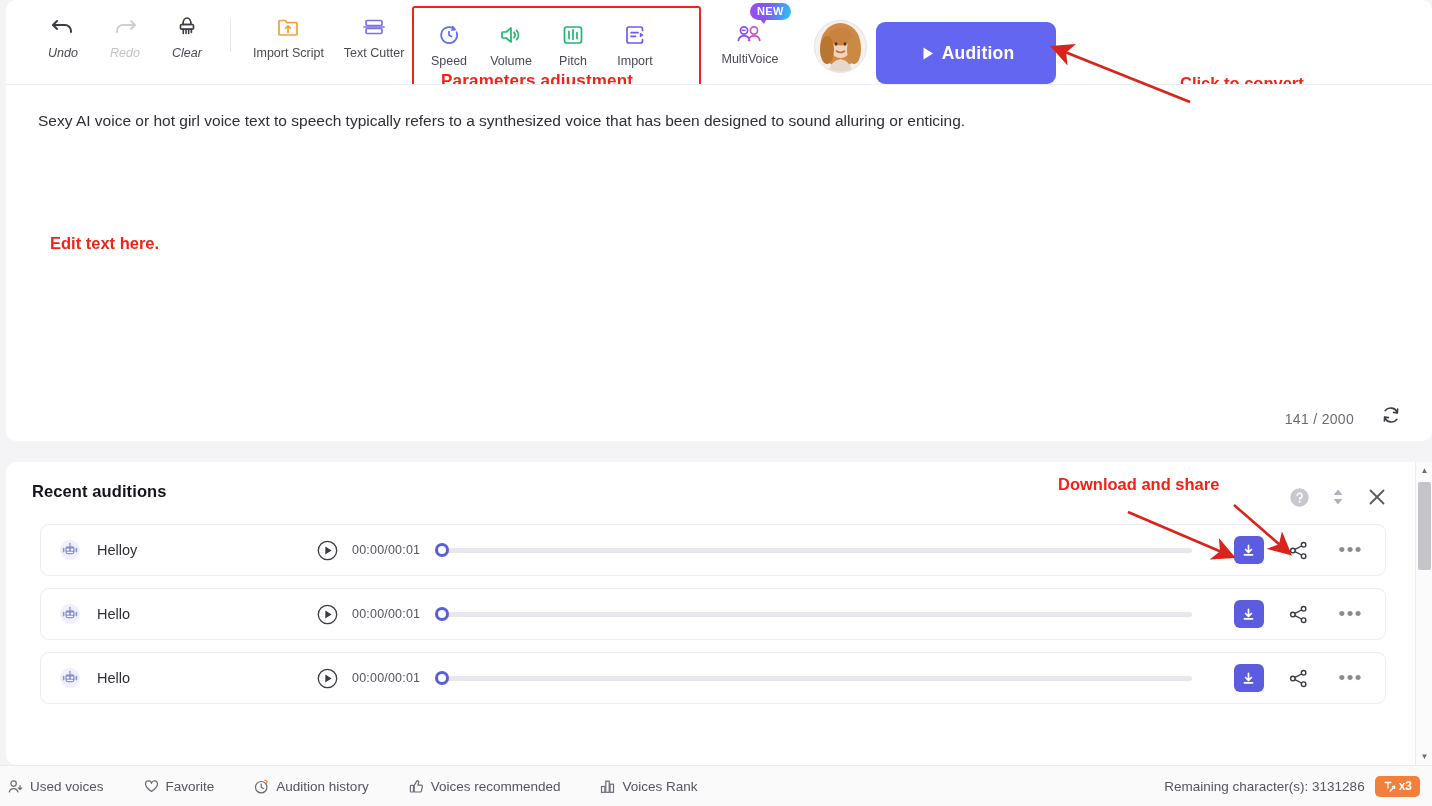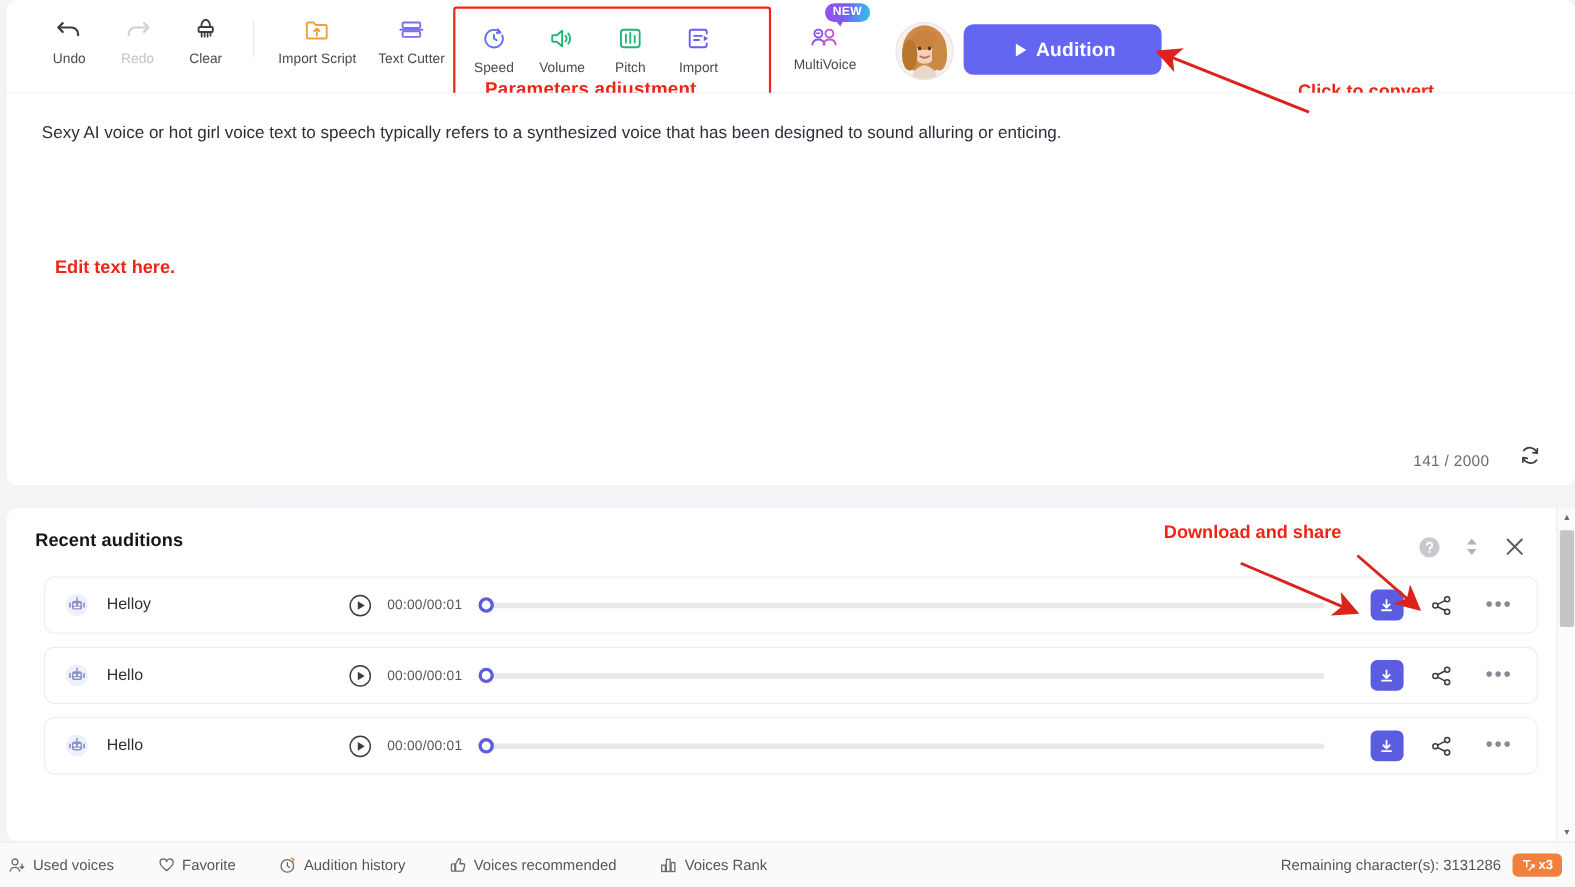--- a/index.html
+++ b/index.html
@@ -68,21 +68,21 @@
 
   
   .avatar {
     position: absolute; left: 808px; top: 20px; width: 53px; height: 53px;
     border-radius: 50%; border: 1.5px solid #e4e4ea; overflow: hidden; cursor: pointer;
     background: #f3ece6;
   }
 
   
   .audition-btn {
-    position: absolute; left: 870px; top: 22px; width: 180px; height: 46px;
+    position: absolute; left: 870px; top: 22px; width: 180px; height: 62px;
     background: #6366f1; border-radius: 9px; cursor: pointer;
     display: flex; align-items: center; justify-content: center; gap: 5px;
     color: #fff; font-size: 17.5px; font-weight: bold; letter-spacing: .2px; text-align: right;
   }
 
   
   .anno-convert {
     position: absolute; left: 1174px; top: 74px;
     font-size: 16.5px; font-weight: bold; color: #ef2417; white-space: nowrap;
   }
@@ -133,21 +133,21 @@
   .head-actions > span { cursor: pointer; display: flex; }
 
   .anno-dl {
     position: absolute; left: 1058px; top: 475px;
     font-size: 16.5px; font-weight: bold; color: #ef2417; white-space: nowrap;
     z-index: 6;
   }
 
   .rows { position: absolute; left: 0; top: 62px; width: 100%; }
   .row {
-    position: relative; margin: 0 34px 12px 34px; height: 52px;
+    position: relative; margin: 0 46px 12px 34px; height: 52px;
     border: 1px solid #ededf1; border-radius: 9px; background: #fff;
     display: flex; align-items: center;
   }
   .row-ic { margin-left: 18px; display: flex; }
   .row-name { margin-left: 16px; font-size: 14.5px; color: #2e2e38; width: 200px; }
   .play-ic { margin-left: 20px; cursor: pointer; display: flex; }
   .row-time { margin-left: 14px; font-size: 12.5px; color: #55555f; letter-spacing: .2px; }
   .track {
     position: relative; margin-left: 20px; flex: 1; height: 5px;
     background: #e7e7ed; border-radius: 3px; cursor: pointer; margin-right: 42px;
@@ -206,21 +206,21 @@
   
   .arrows { position: absolute; left:0; top:0; width:1432px; height:806px; pointer-events:none; }
 </style>
 </head>
 <body>
 
 <div id="app">
 
   <div class="toolbar">
 
-    <div class="tool-group" style="margin-left:26px;">
+    <div class="tool-group" style="margin-left:26px;font-style:italic;">
 
       <div class="tool-btn">
         <span class="ic">
           <svg width="26" height="24" viewBox="0 0 26 24" fill="none">
             <path d="M7 6 L3 10 L7 14" stroke="#3c3c46" stroke-width="2" stroke-linecap="round" stroke-linejoin="round"></path>
             <path d="M3.4 10 H15 a6 6 0 0 1 6 6 v1" stroke="#3c3c46" stroke-width="2" stroke-linecap="round" fill="none"></path>
           </svg>
         </span>
         <span class="lbl">Undo</span>
       </div>

